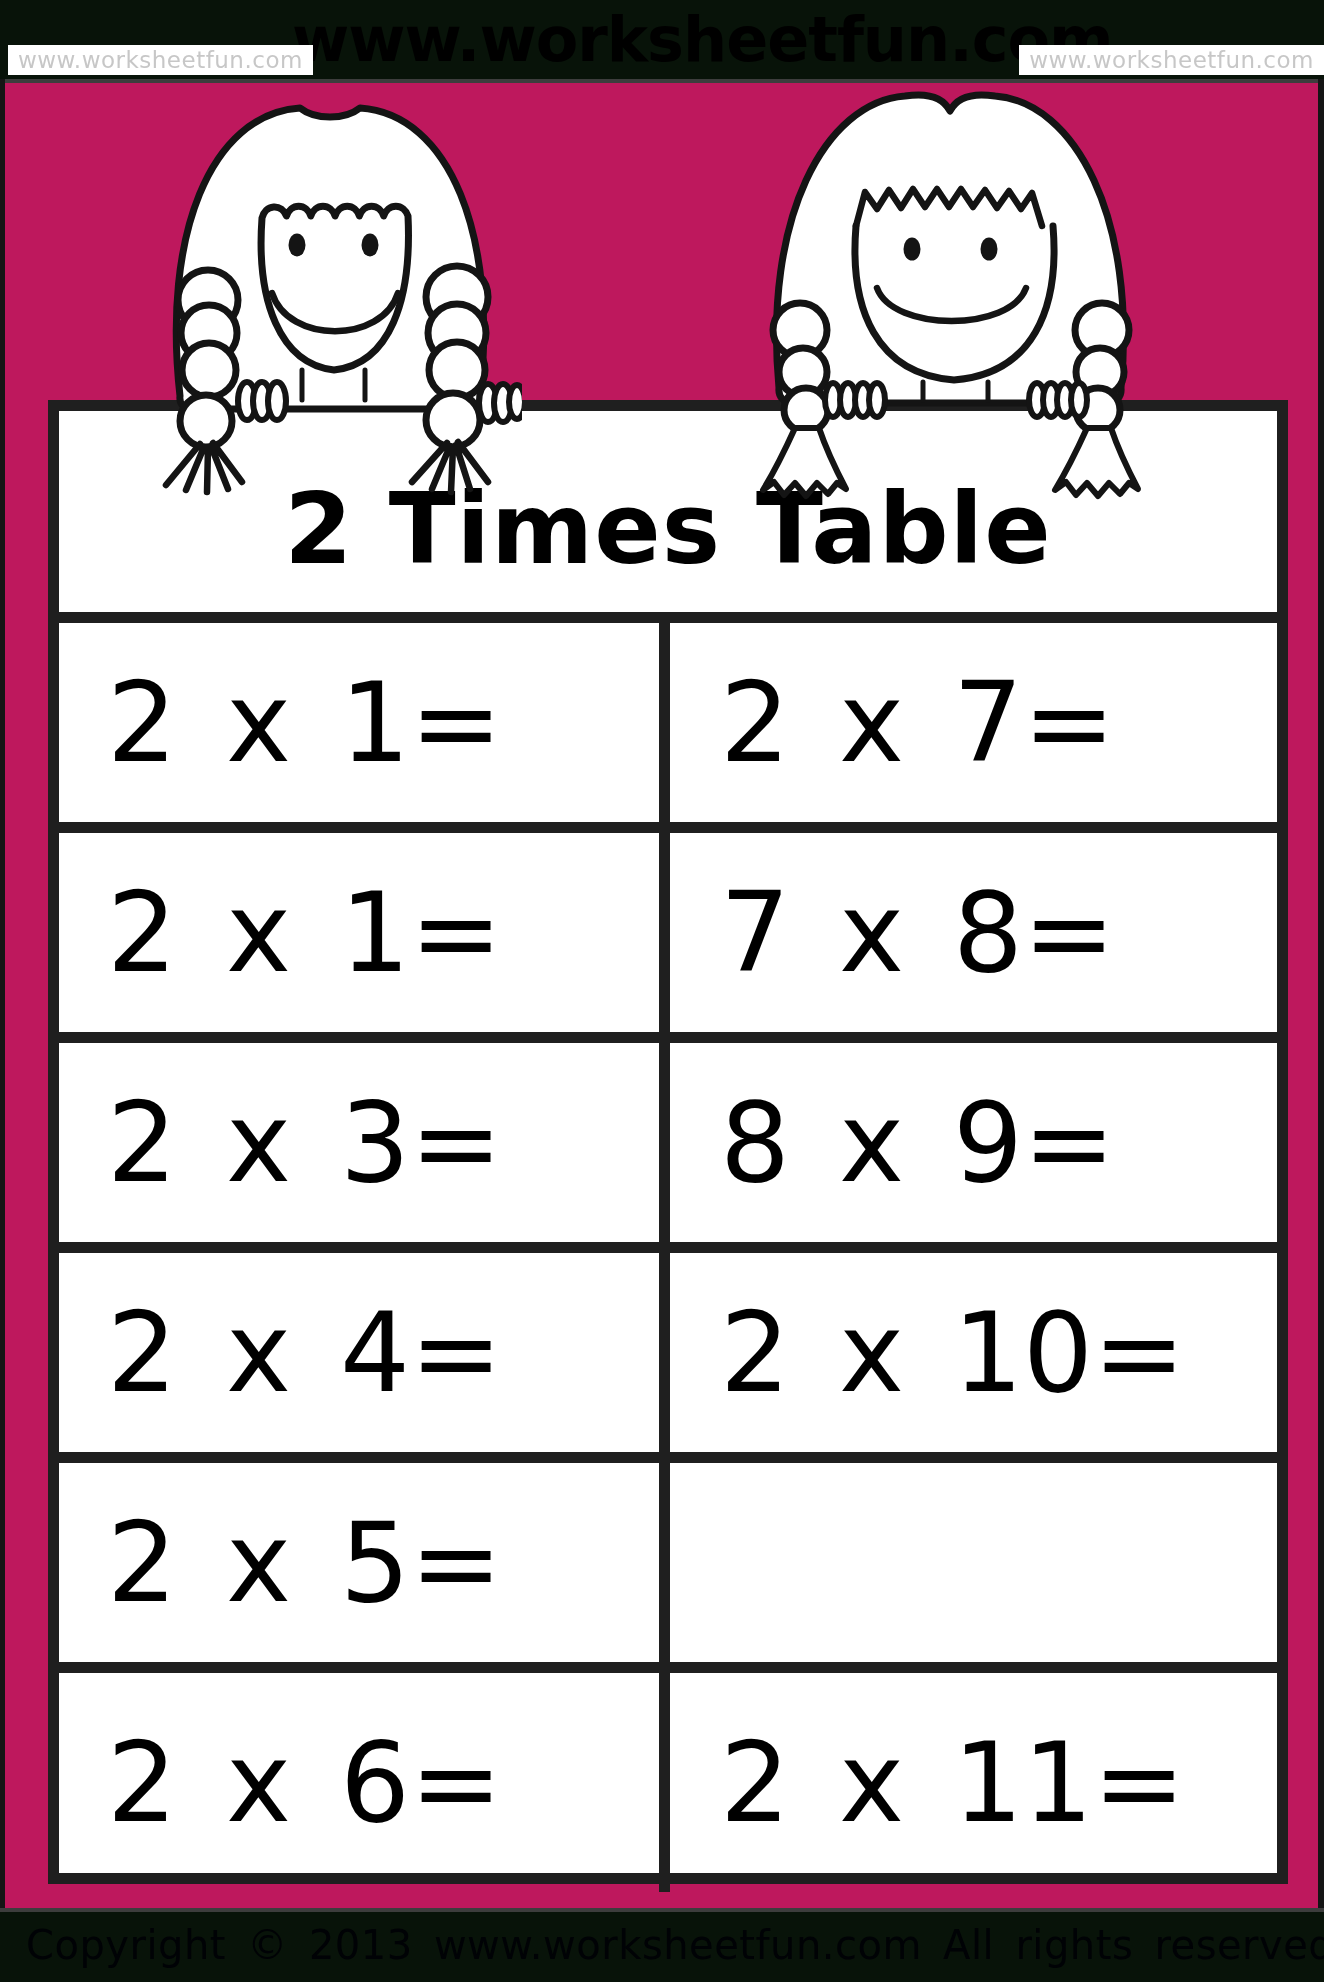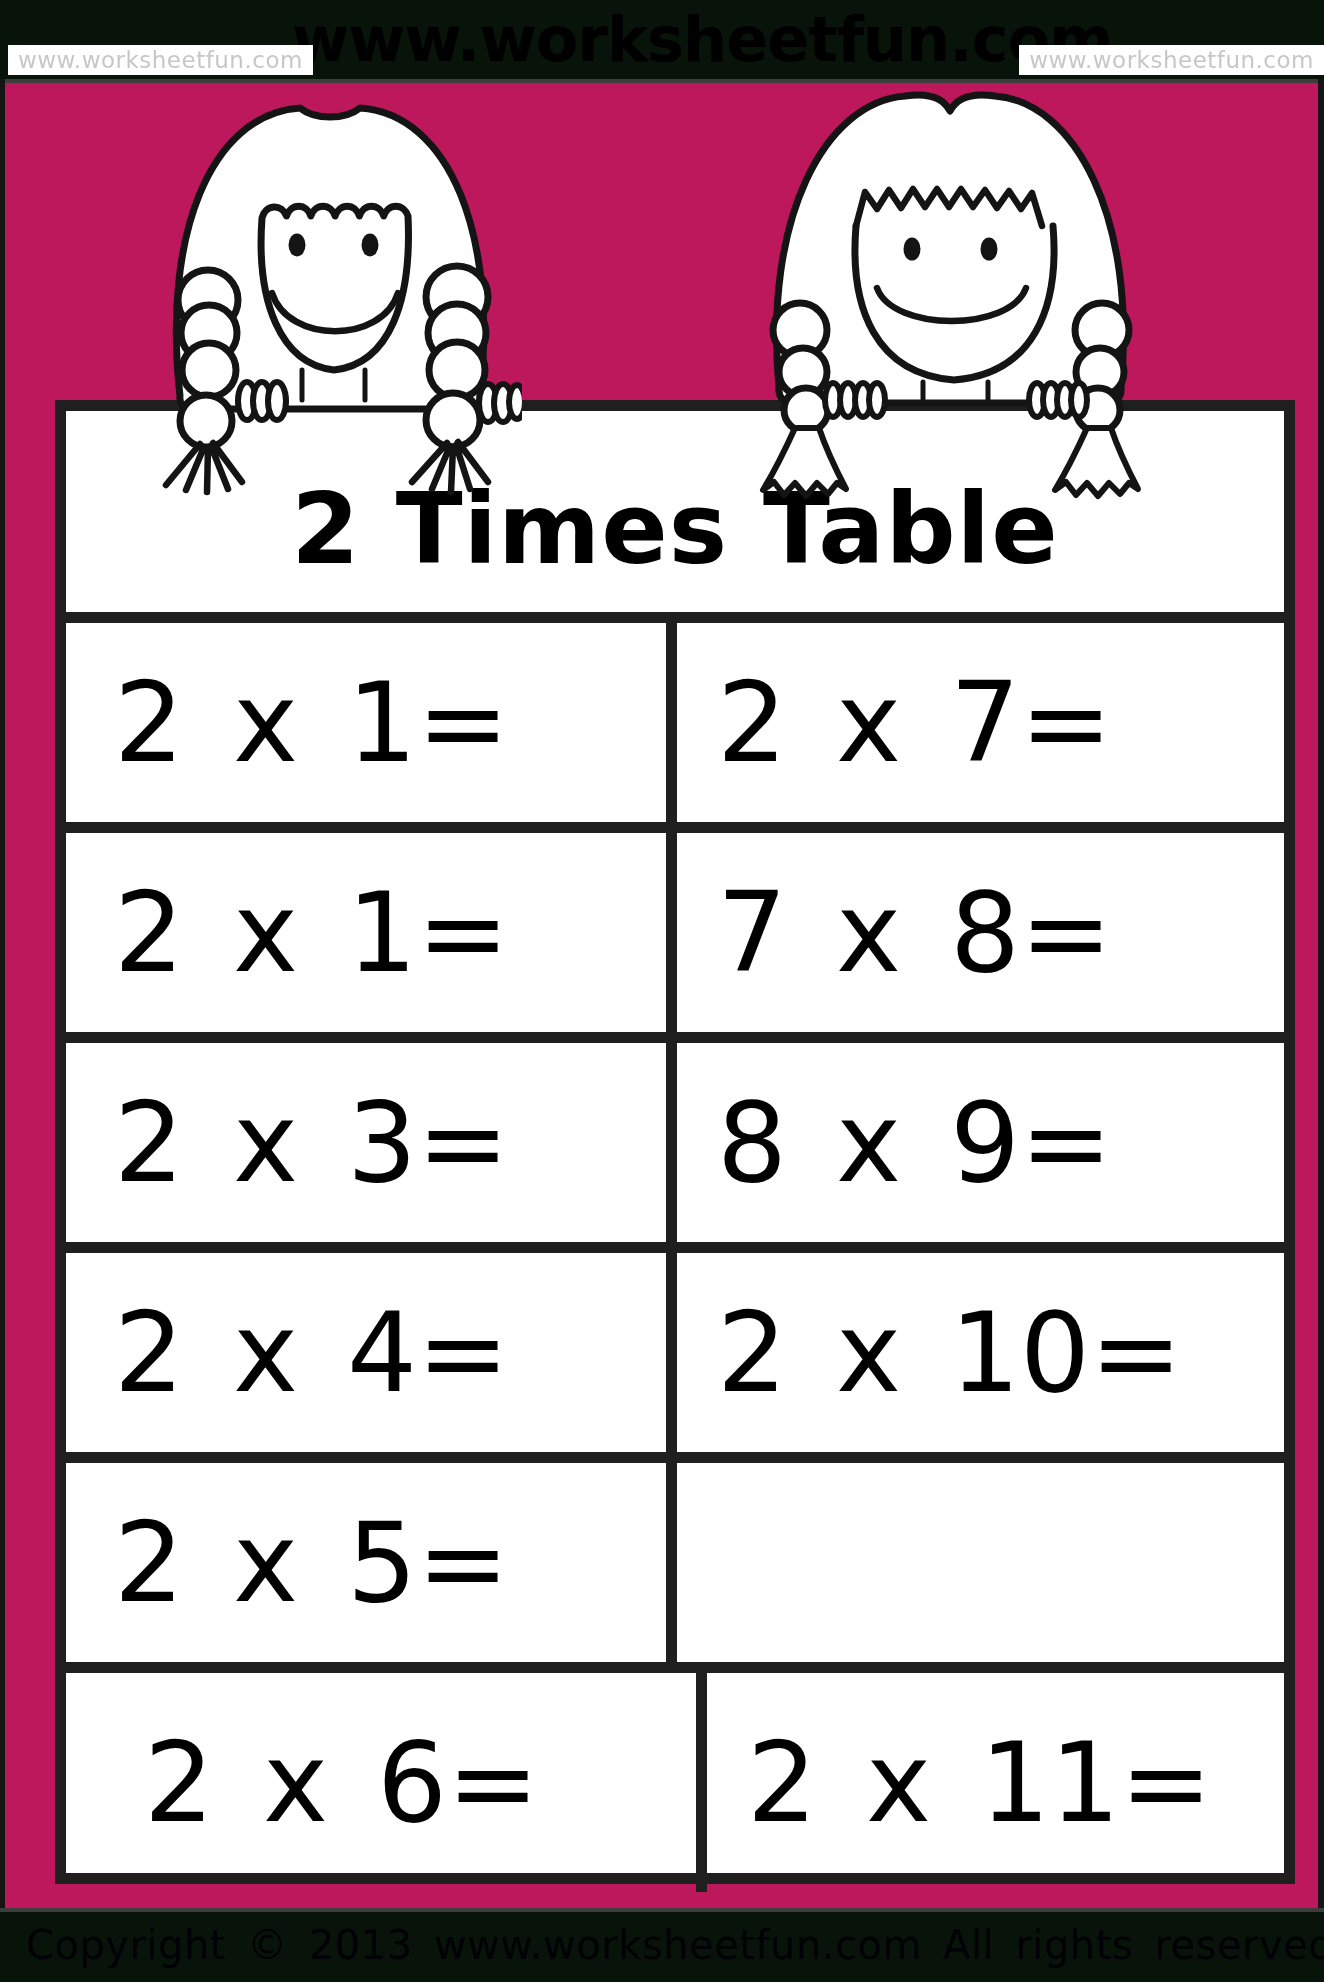--- a/index.html
+++ b/index.html
@@ -24,36 +24,36 @@
     font-size:62px;font-weight:bold;letter-spacing:-1px;color:#000000;white-space:nowrap;
   }
   .wm-box{
     position:absolute;top:45px;height:30px;line-height:30px;background:#ffffff;
     color:#c7c7c7;font-size:23px;letter-spacing:.5px;padding:0 10px;white-space:nowrap;z-index:3;
   }
   .wm-left{left:8px;}
   .wm-right{right:0;}
   
   .ttable{
-    position:absolute;left:55px;top:400px;width:1240px;height:1484px;
+    position:absolute;left:48px;top:400px;width:1240px;height:1484px;
     border:11px solid #1f1f1f;box-sizing:border-box;background:#fff;z-index:1;
   }
   .title-row{
     height:201px;border-bottom:11px solid #1f1f1f;box-sizing:content-box;
     display:flex;align-items:center;justify-content:center;
     padding-top:0;
   }
   .title-row span{
     display:block;padding-top:34px;font-size:98px;font-weight:bold;letter-spacing:1px;white-space:nowrap;
   }
   .prow{display:flex;height:199px;border-bottom:11px solid #1f1f1f;}
-  .prow.last{border-bottom:none;height:219px;margin-left:30px;}
+  .prow.last{border-bottom:none;height:219px;}
   .cell{display:flex;align-items:center;font-size:110px;word-spacing:14px;white-space:nowrap;box-sizing:border-box;}
   .cell-left{width:611px;border-right:11px solid #1f1f1f;padding-left:48px;}
-  .cell-right{flex:1;padding-left:40px;}
+  .cell-right{flex:1;padding-left:50px;}
   
   .girl{position:absolute;z-index:5;}
   .girl-left{left:150px;top:86px;width:372px;height:420px;}
   .girl-right{left:735px;top:78px;width:445px;height:432px;}
   
   .copyright{
     position:absolute;left:26px;top:1922px;font-size:40px;letter-spacing:.5px;word-spacing:8px;
     color:#000205;white-space:nowrap;z-index:3;
   }
 </style>

